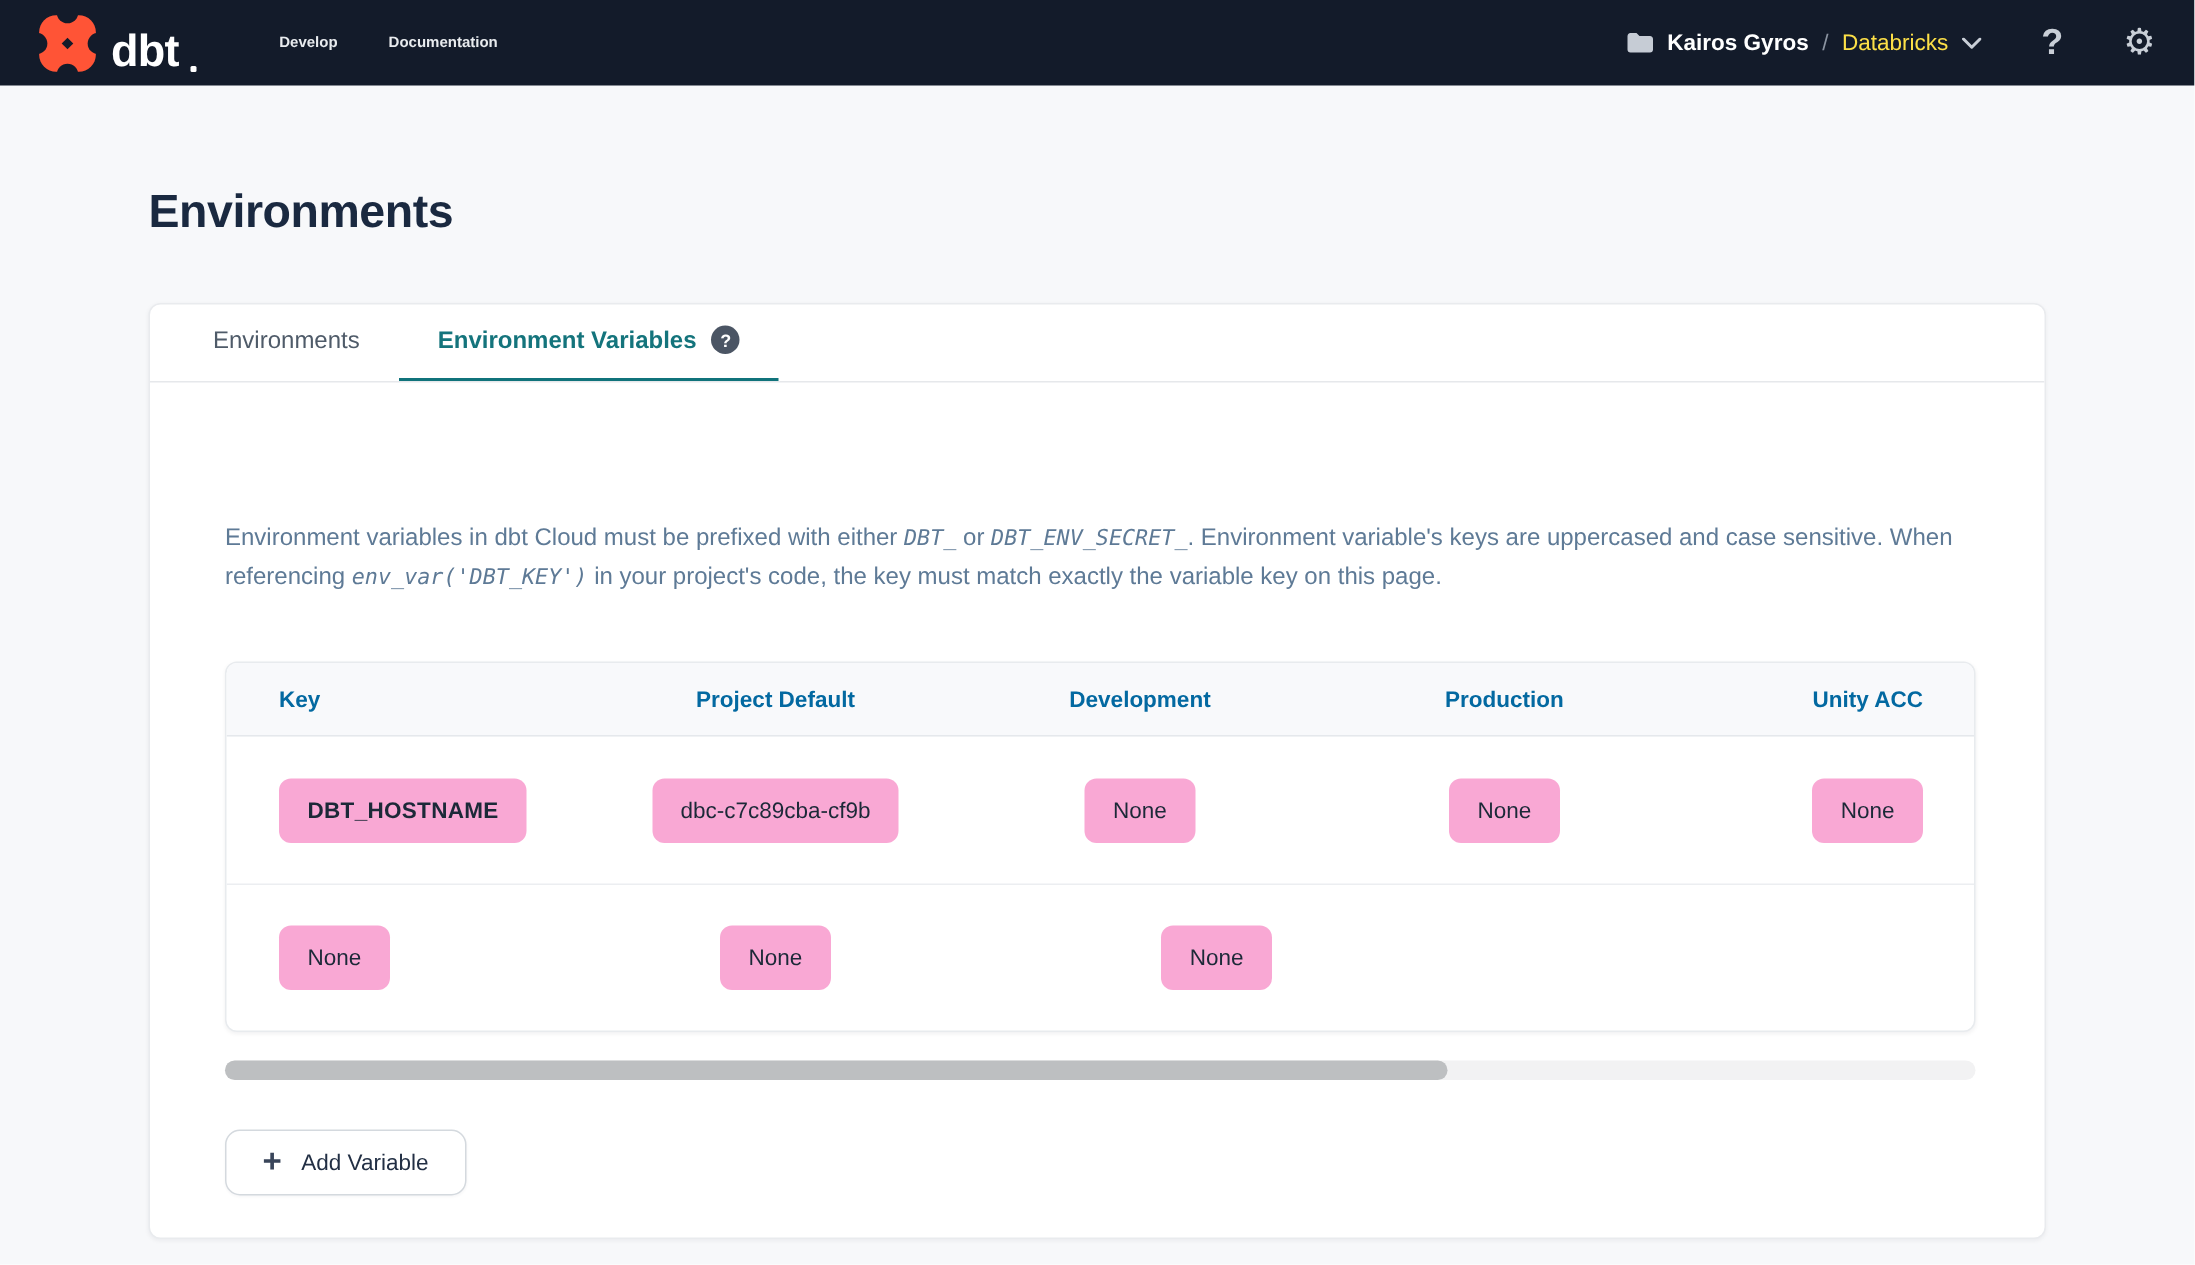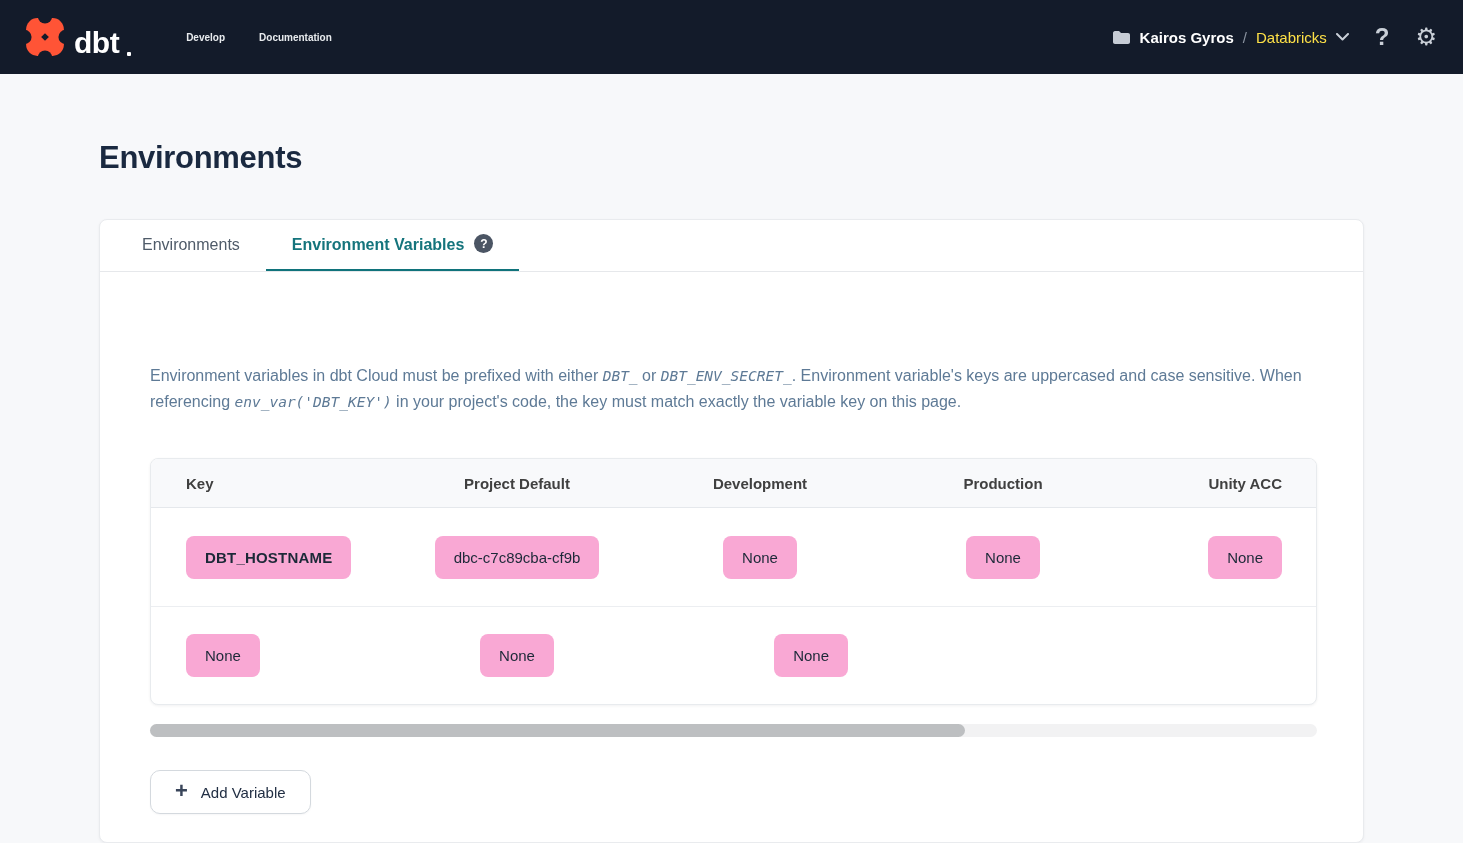--- a/index.html
+++ b/index.html
@@ -5,36 +5,36 @@
   * { margin:0; padding:0; box-sizing:border-box; }
   html,body { width:1463px; height:843px; overflow:hidden; }
   body {
     background:#f7f8fa;
     font-family:"Liberation Sans", sans-serif;
     color:#1c2938;
   }
 
   
   .nav {
-    height:74px; background:#131b2a;
+    height:57px; background:#131b2a;
     display:flex; align-items:center;
     padding:0 26px 0 24px;
   }
   .brand { display:flex; align-items:flex-end; gap:8px; cursor:pointer; }
   .brand-text { color:#ffffff; font-size:30px; font-weight:700; line-height:30px; letter-spacing:-0.5px; }
   .brand-dot { width:4px; height:4px; background:#ffffff; border-radius:1px; margin-bottom:2px; }
   .nav-items { display:flex; align-items:stretch; height:62px; margin-left:38px; }
   .nav-item {
     display:flex; align-items:center; gap:7px;
     padding:0 17px; font-size:10px; font-weight:700; color:#e8ebee;
     border-bottom:3px solid transparent; border-top:3px solid transparent;
     cursor:pointer;
   }
   .nav-item.active { color:#3bd5cc; border-bottom-color:#3bd5cc; }
-  .nav-right { margin-left:auto; display:flex; align-items:center; gap:26px; }
+  .nav-right { margin-left:auto; display:flex; align-items:center; gap:40px; }
   .project-switcher { display:flex; align-items:center; gap:9px; cursor:pointer; }
   .acct { color:#ffffff; font-size:15px; font-weight:700; }
   .sep { color:#8b94a1; font-size:15px; }
   .proj { color:#fde047; font-size:15px; }
   .icon-btn { color:#c9cfd7; cursor:pointer; line-height:1; }
   .help-glyph { font-size:24px; font-weight:700; }
   .gear-glyph { font-size:24px; }
 
   
   .page-title {
@@ -76,21 +76,21 @@
     margin-top:43px; width:1167px;
     border:1px solid #e8ebee; border-radius:8px;
     box-shadow:0 1px 3px rgba(16,24,40,0.06);
     overflow:hidden; background:#fff;
   }
   .thead, .trow { display:grid; grid-template-columns:245px 242px 244px 242px 1fr; }
   .thead {
     height:49px; background:#f8f9fb; border-bottom:1px solid #e5e8ec;
     align-items:center;
   }
-  .th { font-size:15px; font-weight:700; color:#404040; display:flex; justify-content:center; }
+  .th { font-size:15px; font-weight:700; color:#0369a1; display:flex; justify-content:center; }
   .th:first-child { justify-content:flex-start; padding-left:35px; }
   .th:last-child { justify-content:flex-end; padding-right:34px; }
   .trow { height:98px; align-items:center; }
   .trow + .trow { border-top:1px solid #eceef1; }
   .cell { display:flex; justify-content:center; }
   .cell:first-child { justify-content:flex-start; padding-left:35px; }
   .cell:last-child { justify-content:flex-end; padding-right:34px; }
   .pill {
     display:inline-block; background:#f9a8d4; border-radius:8px;
     padding:13px 19px; font-size:15px; color:#1c2938; cursor:pointer;

